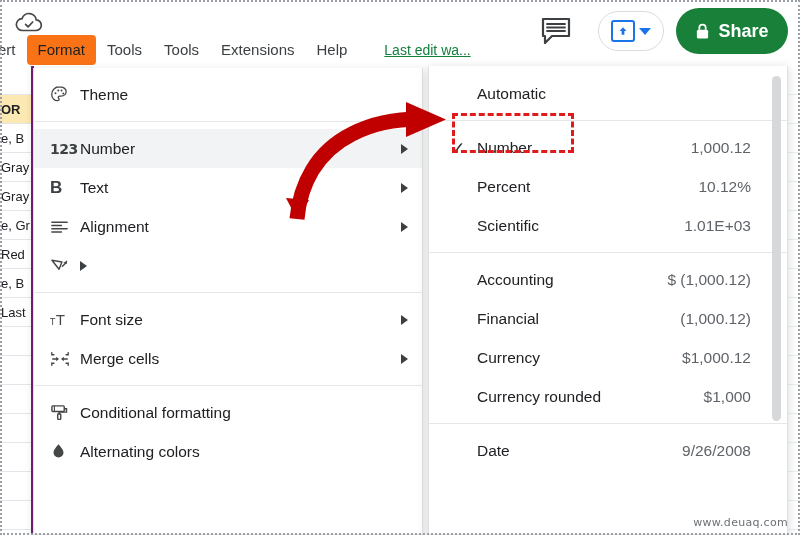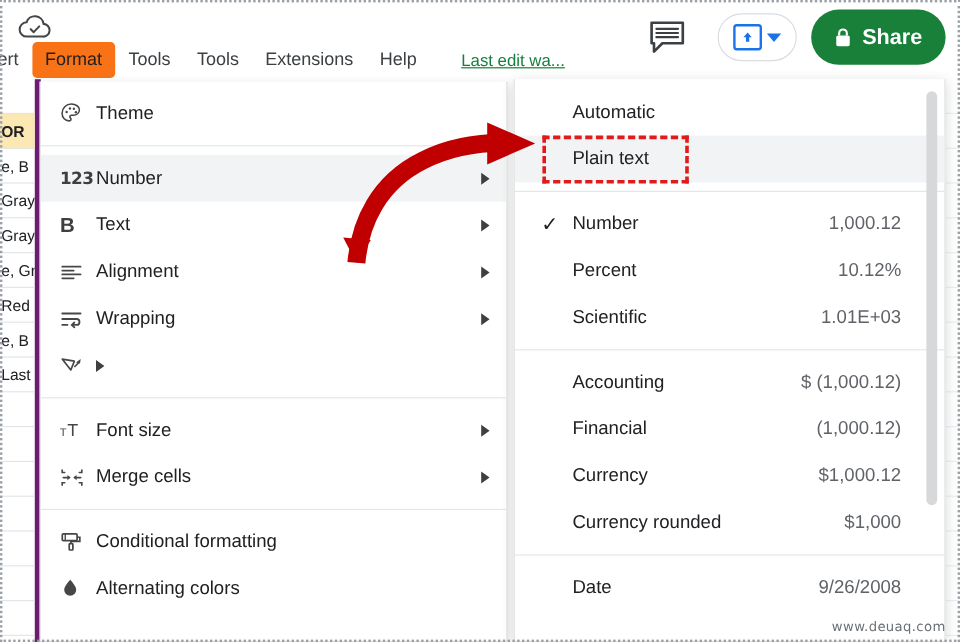--- a/index.html
+++ b/index.html
@@ -84,21 +84,21 @@
   }
 
   
   .sheet {
     position: absolute; left: 0; top: 66px; width: 800px; height: 469px;
     background: #ffffff;
   }
   .left-cells {
     position: absolute; left: 0; top: 0; width: 34px; height: 469px;
     overflow: hidden;
-    border-right: 5px solid #701a75;
+    border-right: 3px solid #701a75;
   }
   .lcell {
     height: 29px; line-height: 29px;
     font-size: 13px; color: #202124;
     border-bottom: 1px solid #e3e5e8;
     white-space: nowrap; overflow: hidden;
     padding-left: 1px;
   }
   .lcell.hdr { background: #fce8b2; font-weight: bold; }
 
@@ -357,34 +357,20 @@
             <line x1="2" y1="6.4" x2="12" y2="6.4"></line>
             <line x1="2" y1="9.8" x2="18" y2="9.8"></line>
             <line x1="2" y1="13.2" x2="12" y2="13.2"></line>
           </g>
         </svg>
       </span>
       <span class="lbl">Alignment</span>
       <span class="arr"></span>
     </div>
 
-    <div class="mrow">
-      <span class="ico">
-        <svg viewBox="0 0 20 16" width="19" height="16">
-          <g stroke="#444746" stroke-width="1.6" stroke-linecap="round" fill="none">
-            <line x1="2" y1="3" x2="18" y2="3"></line>
-            <path d="M2 7.8h12.5a2.6 2.6 0 0 1 0 5.2h-3.6"></path>
-            <polyline points="12.6,10.9 10.4,13 12.6,15.1"></polyline>
-            <line x1="2" y1="13" x2="6.5" y2="13"></line>
-          </g>
-        </svg>
-      </span>
-      <span class="lbl">Wrapping</span>
-      <span class="arr"></span>
-    </div>
 
     <div class="mrow">
       <span class="ico">
         <svg viewBox="0 0 20 18" width="19" height="17">
           <path d="M2 3.5l7.5 9.5L12.6 5.3z" fill="none" stroke="#444746" stroke-width="1.5" stroke-linejoin="round"></path>
           <path d="M12.6 10.4l4.6-4.6" stroke="#444746" stroke-width="1.5" fill="none"></path>
           <path d="M18.2 3.4l-.6 4-3.6-1z" fill="#444746"></path>
         </svg>
       </span>
       <span class="arr"></span>
@@ -446,24 +432,20 @@
     </div>
   </div>
 
   <div class="submenu">
 
     <div class="srow">
       <span class="slabel">Automatic</span>
       <span class="sval"></span>
     </div>
 
-    <div class="srow hi">
-      <span class="slabel">Plain text</span>
-      <span class="sval"></span>
-    </div>
 
     <div class="ssep"></div>
 
     <div class="srow">
       <span class="chk">✓</span>
       <span class="slabel">Number</span>
       <span class="sval">1,000.12</span>
     </div>
 
     <div class="srow">

